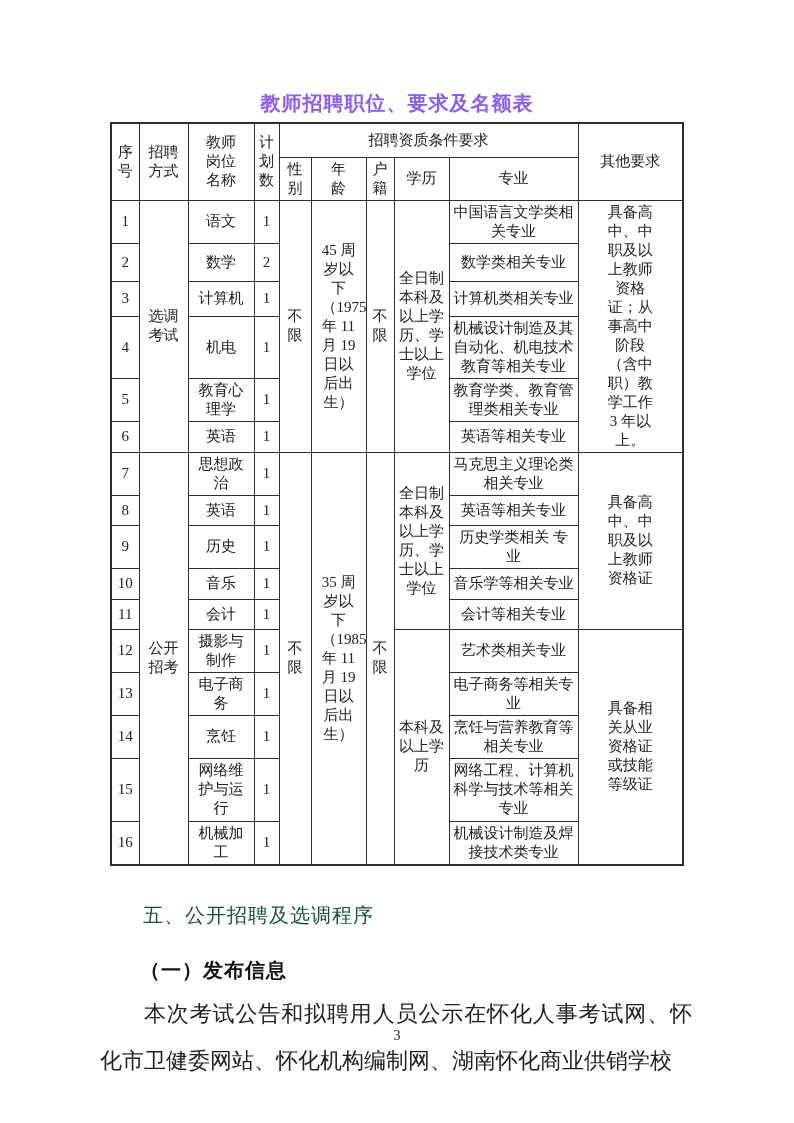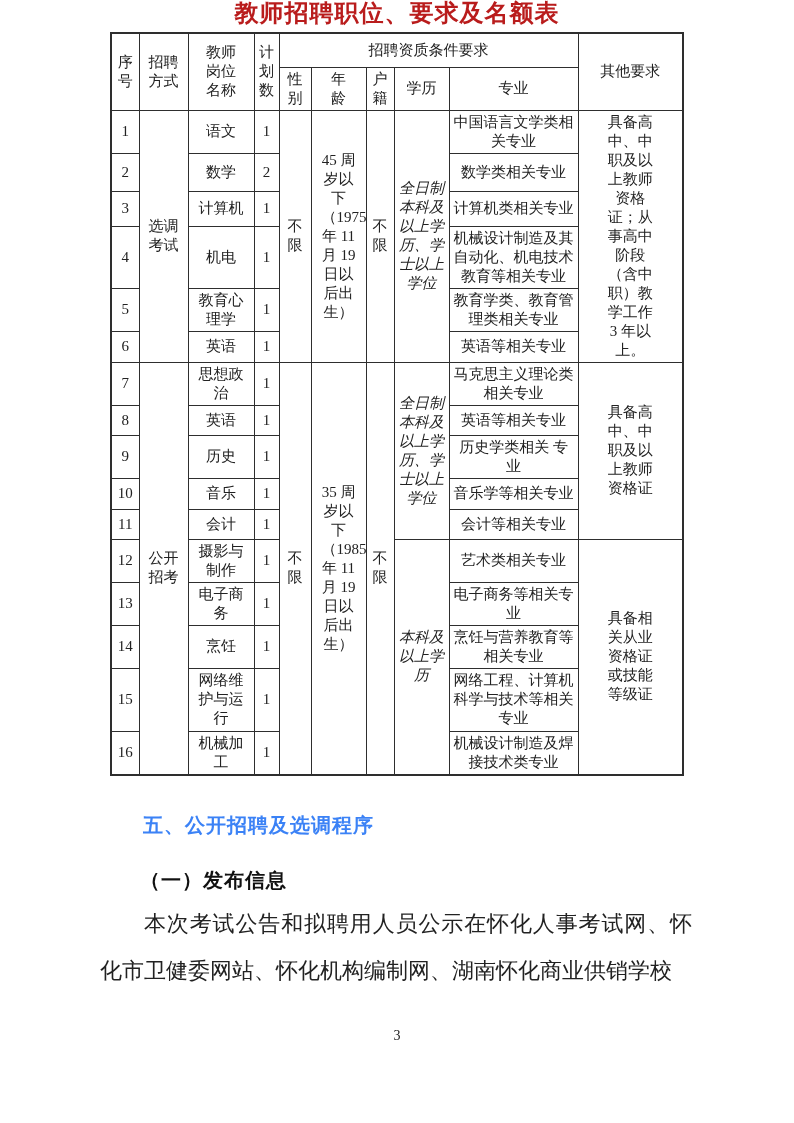--- a/index.html
+++ b/index.html
@@ -6,27 +6,28 @@
   html,body { background:#fff; }
   .page {
     position:relative;
     width:794px; height:1123px;
     background:#ffffff;
     color:#1f1f1f;
     font-family:"Liberation Serif","DejaVu Serif",serif;
     overflow:hidden;
   }
   .doc-title {
+    padding-top:90px;
     text-align:center;
     font-family:"Liberation Sans","DejaVu Sans",sans-serif;
     font-weight:bold;
-    font-size:24px;
+    font-size:20px;
     letter-spacing:1px;
     line-height:26px;
-    color:#b91c1c;
+    color:#8b5cf6;
   }
   .table-wrap { margin:6px 0 0 110px;border-radius:19px; }
   table.recruit {
     border-collapse:collapse;
     table-layout:fixed;
     width:572px;
     border:2px solid #2e2e2e;
     font-size:15px;
     color:#222;
   }
@@ -35,29 +36,29 @@
     text-align:center;
     vertical-align:middle;
     font-weight:normal;
     padding:2px 3px;
     line-height:19px;
   }
   .hd2 { display:inline-block; width:34px; }   
   .hd1 { display:inline-block; width:17px; }   
   .c-post  { padding:2px 6px !important;margin-top:48px; }
   .c-age   { padding:2px 10px !important; }
-  .c-edu   { padding:17px 2px !important;font-style:italic; }
+  .c-edu   { padding:17px 2px !important; }
   .c-other { padding:2px 26px !important; }
   .s-heading {
     margin:36px 0 0 143px;
     font-family:"Liberation Sans","DejaVu Sans",sans-serif;
-    font-weight:bold;
+    font-weight:normal;
     font-size:20px;
     letter-spacing:1px;
-    color:#3b82f6;
+    color:#14532d;
   }
   .s-subheading {
     margin:28px 8px 0 140px;
     font-weight:bold;
     font-size:20px;
     letter-spacing:1px;
     color:#111;
   }
   .s-paragraph {
     margin:6px 100px 0 100px;

